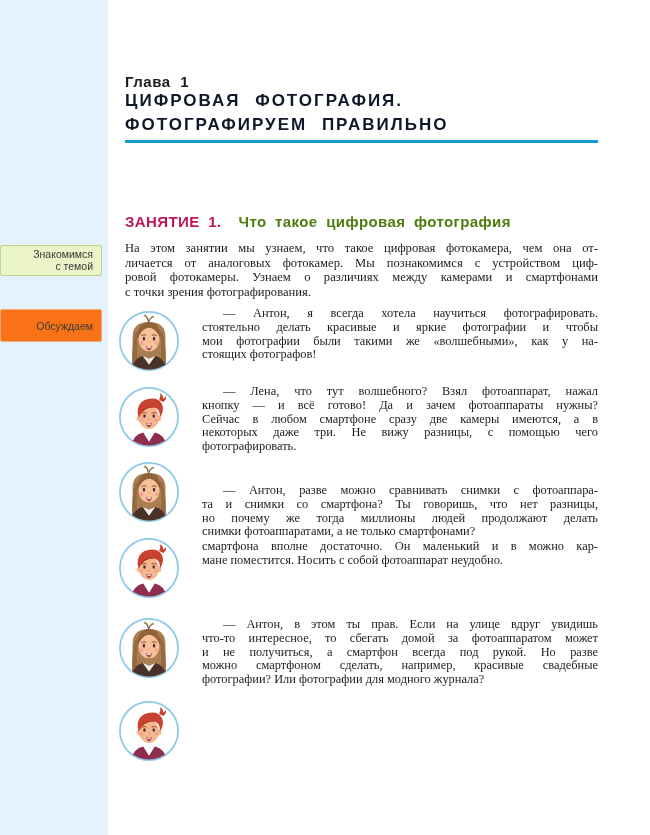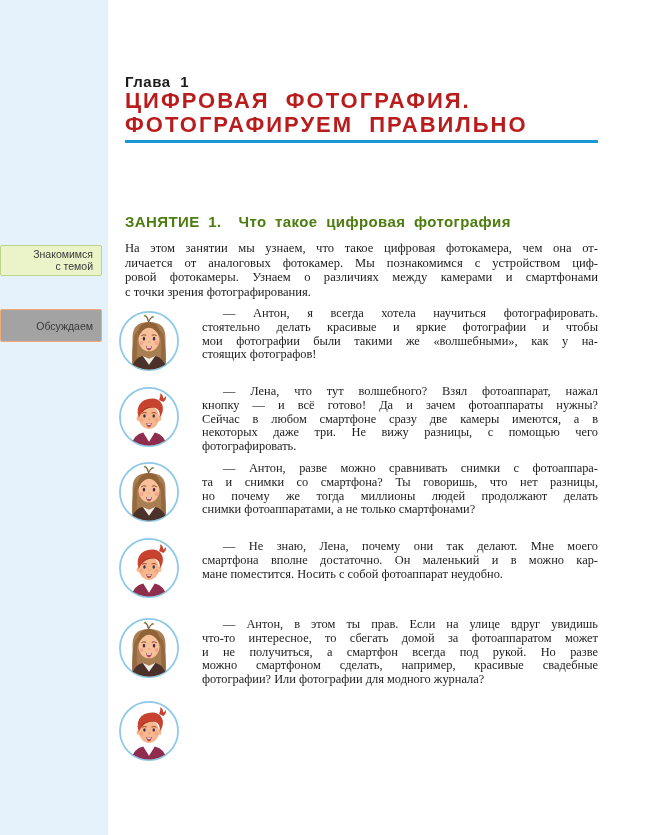--- a/index.html
+++ b/index.html
@@ -7,34 +7,34 @@
         font-family:"Liberation Serif","DejaVu Serif",serif;color:#1d1d1d;}
   
   #margin-strip{position:absolute;left:0;top:0;width:108px;height:835px;background:#e6f2fb;}
   
   .mtab{position:absolute;left:0;width:102px;box-sizing:border-box;border:1px solid;
         border-radius:2px;text-align:right;padding-right:8px;
         font-family:"Liberation Sans","DejaVu Sans",sans-serif;color:#3a3a3a;}
   #tab-theme{top:245px;height:31px;background:#ebf3c8;border-color:#bcd48b;
              display:flex;flex-direction:column;justify-content:center;
              font-size:10.5px;line-height:11.5px;}
-  #tab-discuss{top:309px;height:33px;background:#a3a3a3;border-color:#efa97a;
+  #tab-discuss{top:309px;height:33px;background:#f97316;border-color:#efa97a;
              display:flex;flex-direction:column;justify-content:center;font-size:10.5px;}
   
   #chapter-label{position:absolute;left:125px;top:61px;
         font-family:"Liberation Sans","DejaVu Sans",sans-serif;font-weight:bold;
         font-size:15px;color:#1c1c1c;word-spacing:5px;letter-spacing:.5px;margin-top:12px;}
   #chapter-title{position:absolute;left:125px;top:89px;width:473px;
         font-family:"Liberation Sans","DejaVu Sans",sans-serif;font-weight:bold;
-        font-size:22px;line-height:23.5px;color:#b91c1c;letter-spacing:2px;word-spacing:8px;}
+        font-size:17px;line-height:23.5px;color:#0f172a;letter-spacing:2px;word-spacing:8px;}
   #title-rule{position:absolute;left:125px;top:140px;width:473px;height:3px;background:#1899d6;}
   #lesson-heading{position:absolute;left:125px;top:213px;width:473px;
         font-family:"Liberation Sans","DejaVu Sans",sans-serif;font-weight:bold;
         font-size:15px;letter-spacing:.4px;word-spacing:4px;white-space:nowrap;}
-  #lesson-heading .black{color:#4d7c0f;}
+  #lesson-heading .black{color:#be185d;}
   #lesson-heading .blue{color:#4d7c0f;margin-left:17px;}
   
   #intro{position:absolute;left:125px;top:241px;width:473px;
          font-size:12.6px;line-height:14.5px;}
   
   .jl{text-align:justify;text-align-last:justify;}
   .jl.last{text-align-last:left;}
   .jl.indent{padding-left:21px;}
   
   .av{position:absolute;left:118px;width:62px;height:62px;}
@@ -152,34 +152,33 @@
     <div class="jl">Сейчас в любом смартфоне сразу две камеры имеются, а в</div>
     <div class="jl">некоторых даже три. Не вижу разницы, с помощью чего</div>
     <div class="jl last">фотографировать.</div>
   </div>
 
   <div class="av" style="top:461px">
     <svg viewBox="0 0 64 64">
         <use href="#av-girl"></use>
       </svg>
   </div>
-  <div class="dtext" style="top:462px">
+  <div class="dtext" style="top:484px">
     <div class="jl indent">— Антон, разве можно сравнивать снимки с фотоаппара-</div>
     <div class="jl">та и снимки со смартфона? Ты говоришь, что нет разницы,</div>
     <div class="jl">но почему же тогда миллионы людей продолжают делать</div>
     <div class="jl last">снимки фотоаппаратами, а не только смартфонами?</div>
   </div>
 
   <div class="av" style="top:537px">
     <svg viewBox="0 0 64 64">
         <use href="#av-boy"></use>
       </svg>
   </div>
   <div class="dtext" style="top:540px">
-    <div class="jl indent">— Не знаю, Лена, почему они так делают. Мне моего</div>
     <div class="jl">смартфона вполне достаточно. Он маленький и в можно кар-</div>
     <div class="jl last">мане поместится. Носить с собой фотоаппарат неудобно.</div>
   </div>
 
   <div class="av" style="top:617px">
     <svg viewBox="0 0 64 64">
         <use href="#av-girl"></use>
       </svg>
   </div>
   <div class="dtext" style="top:618px">

